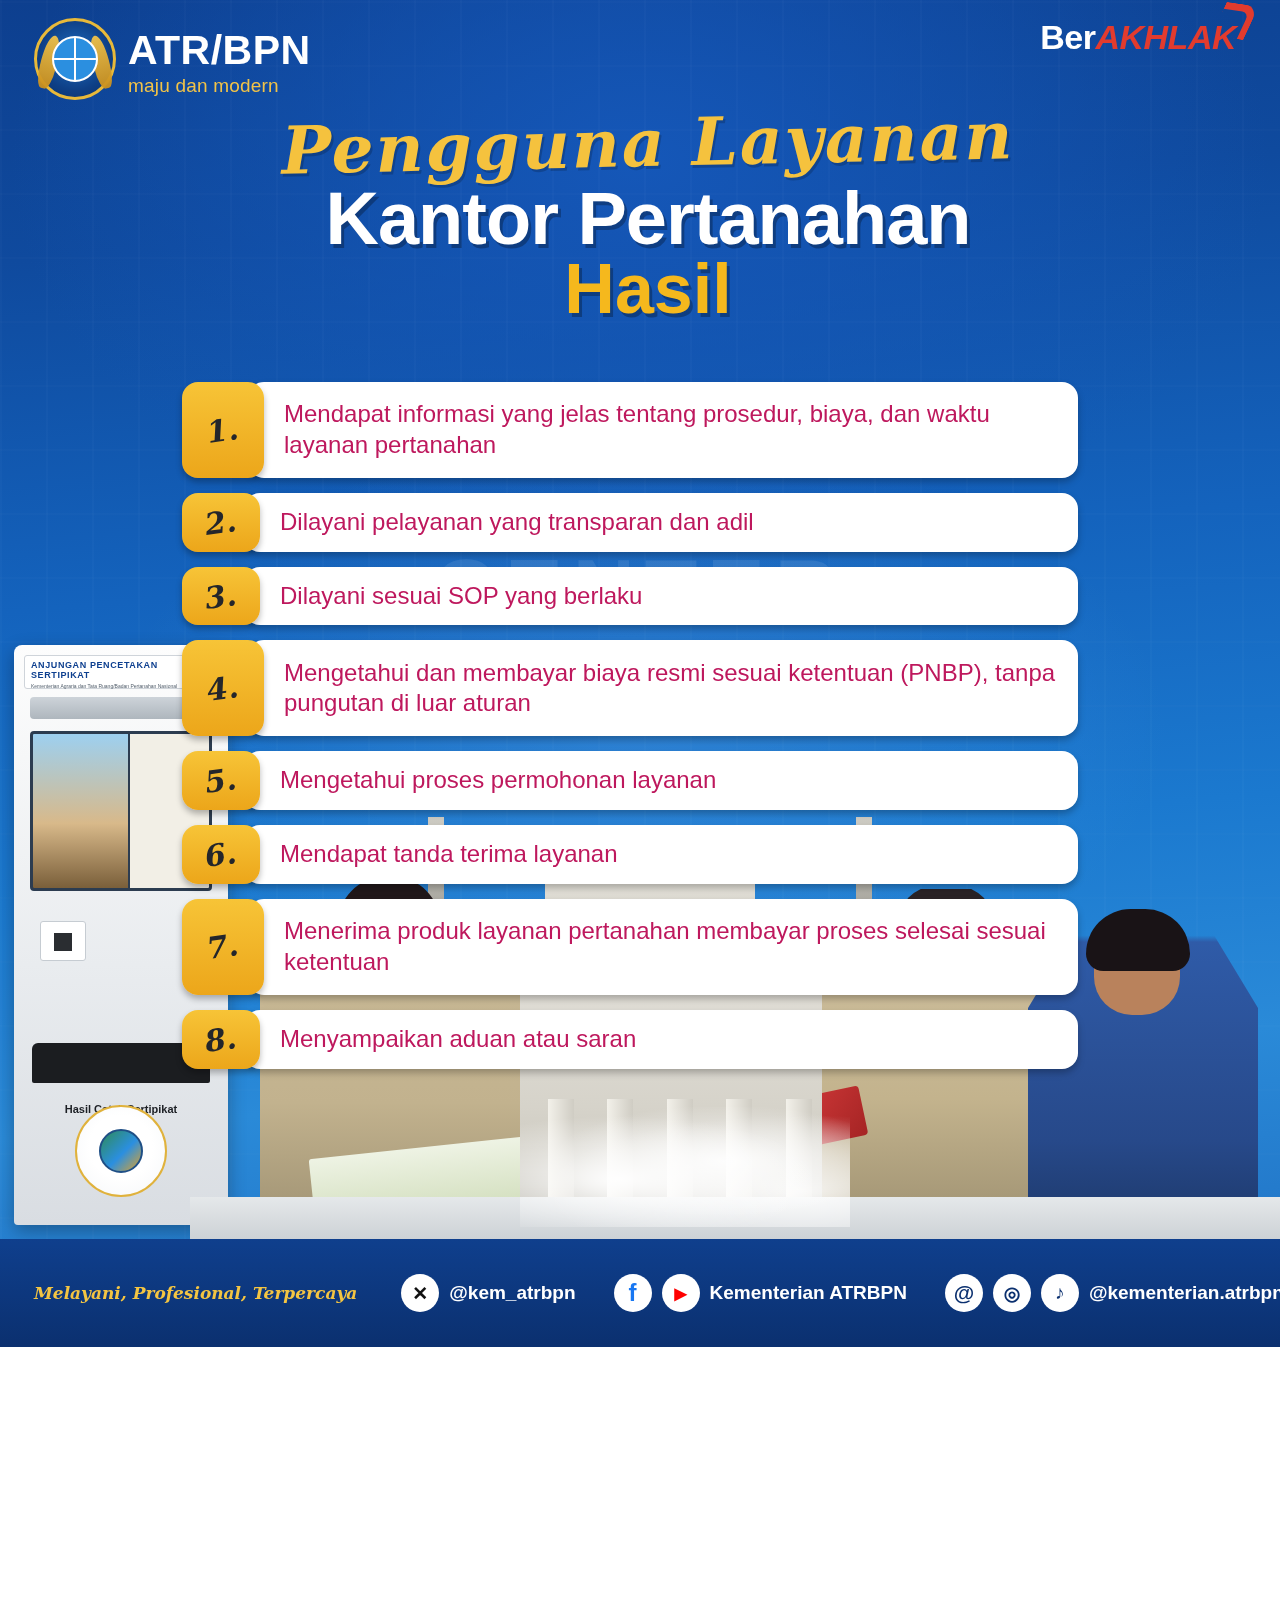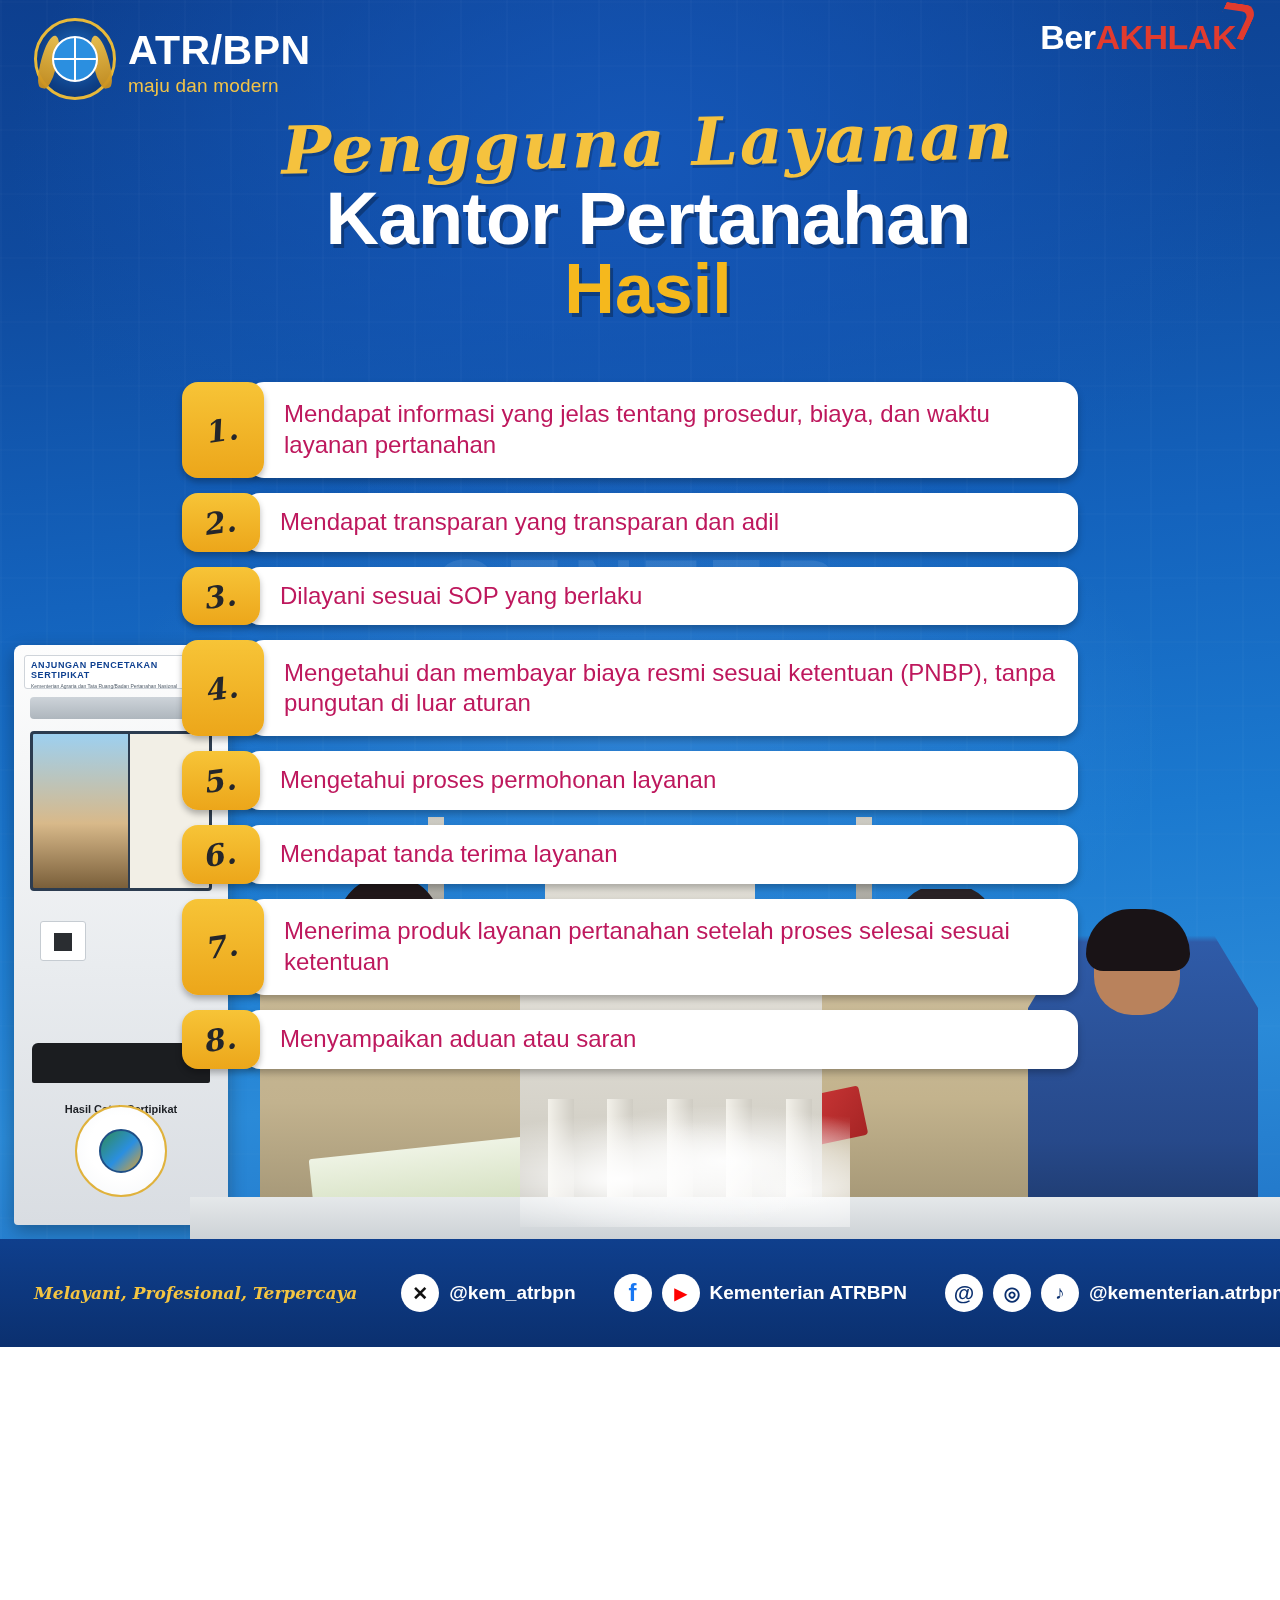--- a/index.html
+++ b/index.html
@@ -83,21 +83,21 @@
     font-size: 41px; font-weight: 700; color: #ffffff; letter-spacing: .5px;
   }
   .brand-sub {
     font-size: 19px; font-weight: 400; color: #f2c347; margin-top: 5px; letter-spacing: .2px;
   }
   .berakhlak {
     position: relative; padding-right: 10px;
   }
   .berakhlak .word { font-size: 34px; font-weight: 700; letter-spacing: -0.5px; }
   .berakhlak .ber { color: #ffffff; margin-top: 37px; }
-  .berakhlak .akhlak { color: #e23b2e; }
+  .berakhlak .akhlak { color: #e23b2e; font-style: italic; }
   .berakhlak .swoosh {
     position: absolute; right: -6px; top: -14px;
     width: 34px; height: 34px;
     border-right: 7px solid #e23b2e;
     border-top: 7px solid #e23b2e;
     transform: skewX(-18deg) rotate(8deg);
     border-radius: 0 14px 0 0;
   }
 
   
@@ -428,21 +428,21 @@
       <div class="bubble">
           <p>Mendapat informasi yang jelas tentang prosedur, biaya, dan waktu layanan pertanahan</p>
         </div>
     </div>
 
     <div class="row">
       <div class="badge">
           <span>2.</span>
         </div>
       <div class="bubble">
-          <p>Mendapat transparan yang transparan dan adil</p>
+          <p>Dilayani pelayanan yang transparan dan adil</p>
         </div>
     </div>
 
     <div class="row">
       <div class="badge">
           <span>3.</span>
         </div>
       <div class="bubble">
           <p>Dilayani sesuai SOP yang berlaku</p>
         </div>
@@ -473,21 +473,21 @@
       <div class="bubble">
           <p>Mendapat tanda terima layanan</p>
         </div>
     </div>
 
     <div class="row tall">
       <div class="badge">
           <span>7.</span>
         </div>
       <div class="bubble">
-          <p>Menerima produk layanan pertanahan setelah proses selesai sesuai ketentuan</p>
+          <p>Menerima produk layanan pertanahan membayar proses selesai sesuai ketentuan</p>
         </div>
     </div>
 
     <div class="row">
       <div class="badge">
           <span>8.</span>
         </div>
       <div class="bubble">
           <p>Menyampaikan aduan atau saran</p>
         </div>

